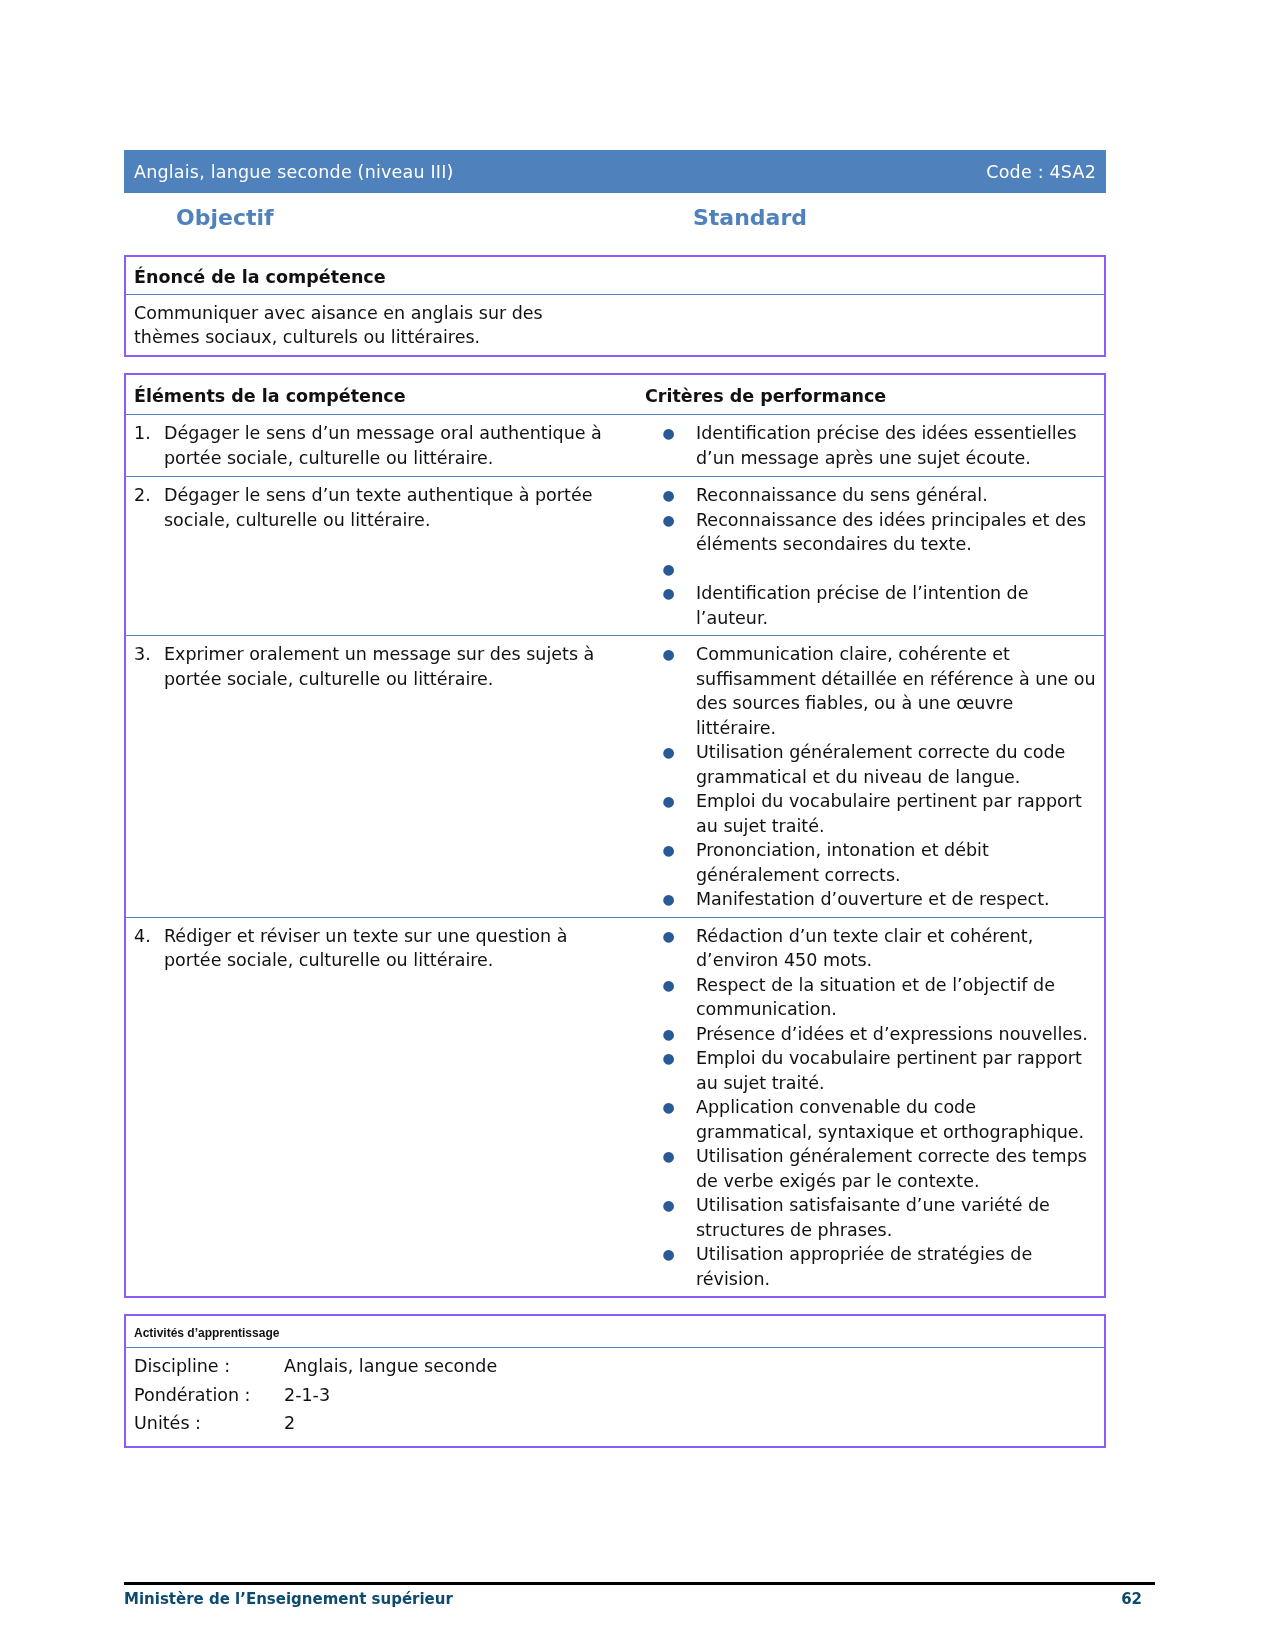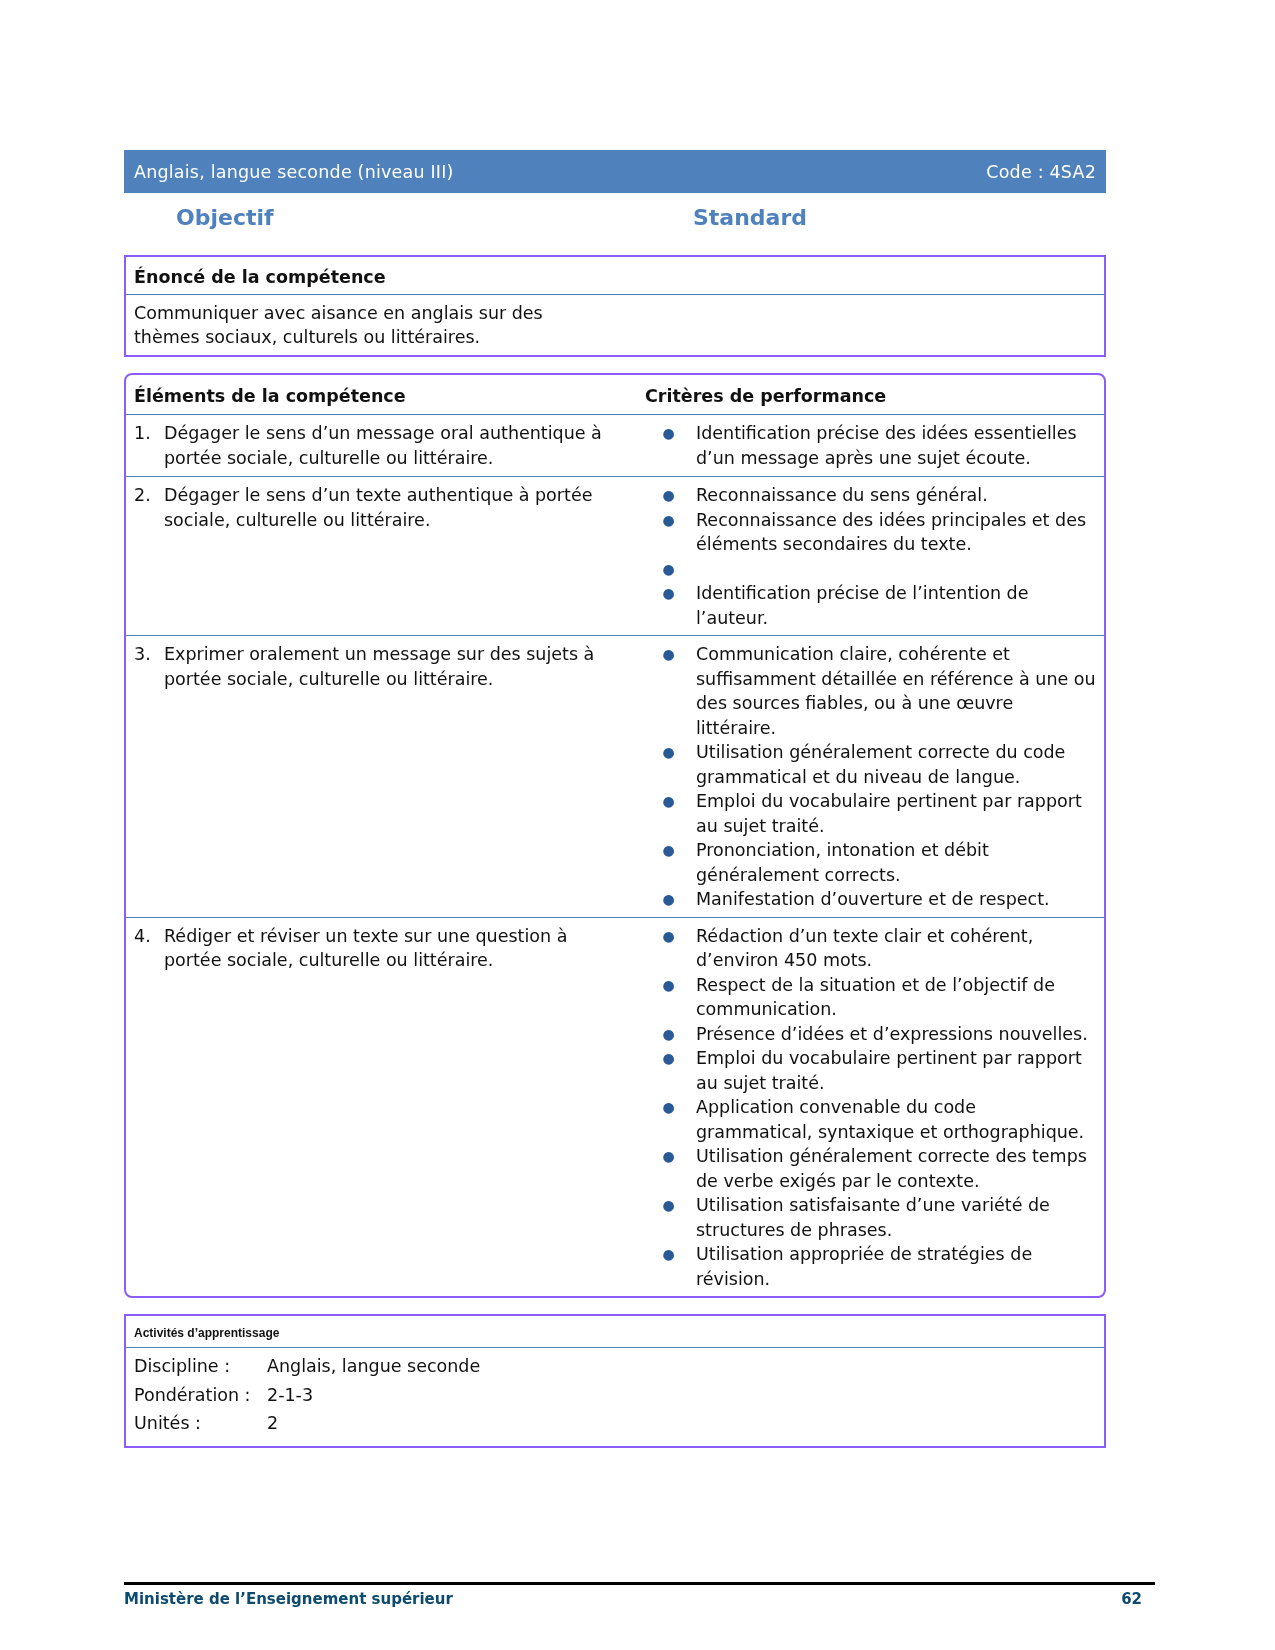--- a/index.html
+++ b/index.html
@@ -5,36 +5,36 @@
   html, body { margin:0; padding:0; background:#ffffff; }
   body { width:1275px; height:1650px; position:relative; font-family:"DejaVu Sans", sans-serif; color:#111; overflow:hidden; }
   .page { position:absolute; left:124px; top:150px; width:982px; }
   .titlebar { background:#4f81bd; height:43px; display:flex; justify-content:space-between; align-items:center; color:#fff; font-size:17.5px; padding:0 10px; box-sizing:border-box; letter-spacing:0.2px; }
   .headings { position:relative; height:62px;margin-left:48px; }
   .headings .h { position:absolute; top:12px; color:#4f81bd; font-weight:bold; font-size:22px; font-family:"DejaVu Sans", sans-serif; }
   .box { border:2px solid #8b5cf6; box-sizing:border-box; }
   .box .hdr { font-weight:bold; font-size:12px; padding:10px 8px 7px; border-bottom:1px solid #4f81bd; font-family:"Liberation Sans", sans-serif; }
   .box .hdr.dv { font-family:"DejaVu Sans", sans-serif; font-size:17.5px; }
   .enonce-body { padding:6px 8px 6px; font-size:17.5px; line-height:24px; width:440px; }
-  .box2 { margin-top:16px;border-radius:8px; }
+  .box2 { margin-top:16px; }
   .gridhdr { display:flex; border-bottom:1px solid #4f81bd; font-weight:bold; font-size:17.5px; font-family:"DejaVu Sans", sans-serif; }
   .gridhdr div { padding:11px 8px 8px; }
   .gridhdr .c1 { width:495px; }
   .row { display:flex; border-bottom:1px solid #4f81bd; font-size:17.5px; line-height:24.5px; }
   .row:last-child { border-bottom:none; }
   .row .c1 { width:495px; padding:6px 8px 6px; box-sizing:border-box; display:flex; }
   .row .c1 .num { width:30px; flex:none; }
   .row .c1 .txt { flex:1; }
   .row .c2 { flex:1; padding:6px 8px 5px 0; }
   .crit { display:flex; }
   .crit .bul { width:75px; flex:none; text-align:center; color:#2a5a96; font-size:14px; padding-left:20px; box-sizing:border-box; }
   .crit .ct { flex:1; }
   .box3 { margin-top:16px; }
   .act { padding:4px 8px 8px; font-size:17.5px; line-height:28.5px; }
-  .act .line { display:flex; }
+  .act .line { display:flex;gap:17px; }
   .act .lbl { width:133px; flex:none; }
   .footer-rule { position:absolute; left:124px; top:1582px; width:1031px; height:3px; background:#000; }
   .footer { position:absolute; left:124px; top:1590px; width:1000px; display:flex; justify-content:space-between; font-size:15px; font-weight:bold; color:#0c4a6e; font-family:"DejaVu Sans", sans-serif; }
 </style>
 </head>
 <body>
 
 <div class="page">
   <div class="titlebar">
     <span>Anglais, langue seconde (niveau III)</span>

